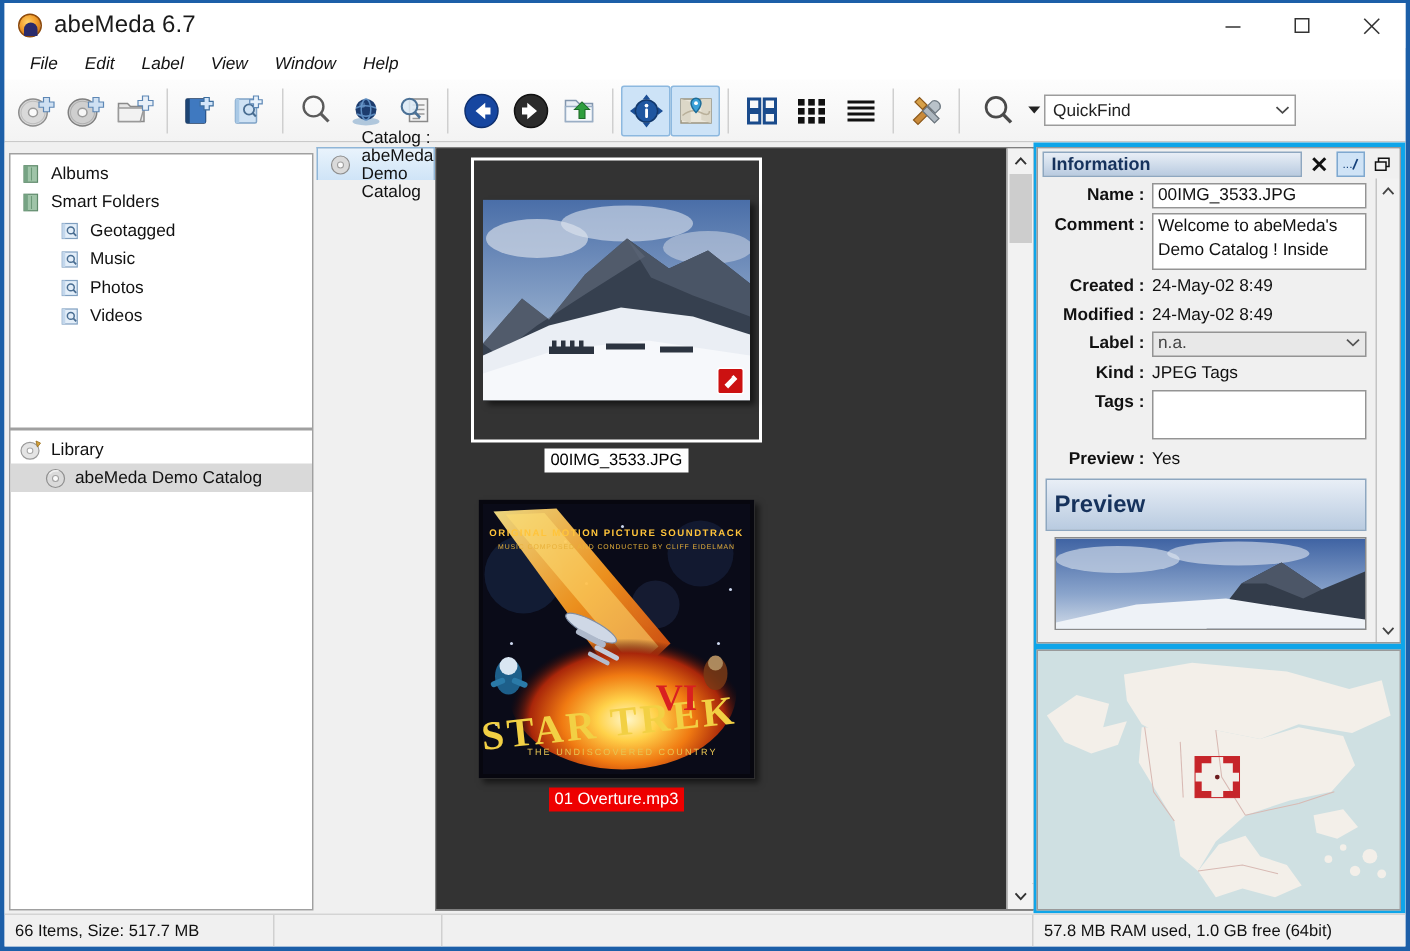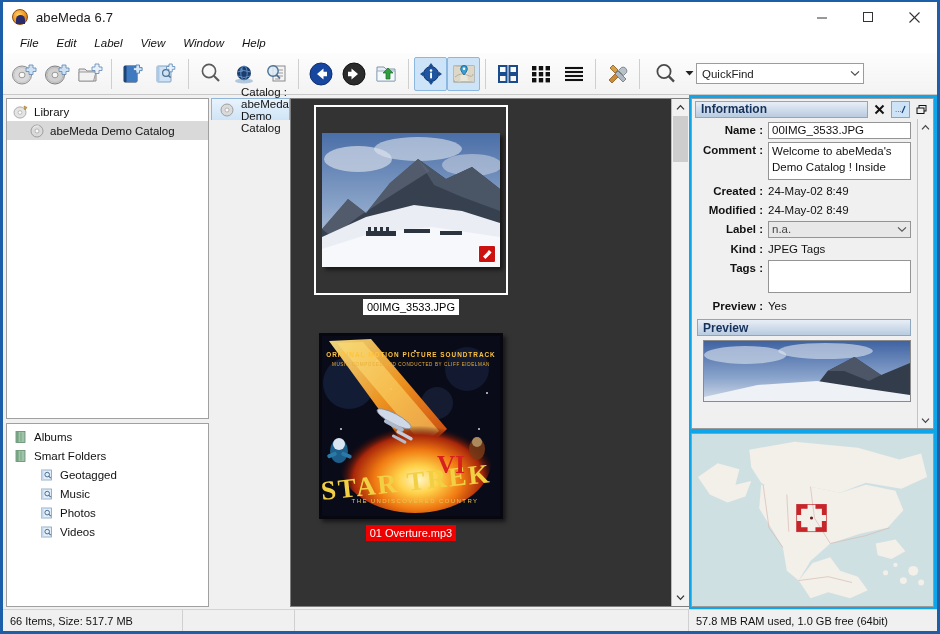--- a/index.html
+++ b/index.html
@@ -34,21 +34,21 @@
     background: radial-gradient(circle at 40% 35%, #ffd36a 0%, #f29d2b 45%, #b35a10 100%);
     border: 1px solid #8d4a0c;
     position: relative; flex: 0 0 16px;
   }
   .app-icon::after {
     content: ""; position: absolute; left: 3px; top: 5px;
     width: 9px; height: 9px; border-radius: 50% 50% 0 0;
     background: #2b2b6b;
   }
   .title-text {
-    font-size: 13px; color: #1a1a1a; letter-spacing: .1px;
+    font-size: 16px; color: #1a1a1a; letter-spacing: .1px;
   }
   .winbtns { position: absolute; right: 0; top: 0; height: 30px; display: flex; }
   .winbtn {
     width: 46px; height: 30px; display: flex; align-items: center; justify-content: center;
     background: #fff;
   }
   .winbtn svg { display: block; }
 
   
   .menubar {
@@ -253,24 +253,24 @@
     border: 1px solid #949494; background: #e8e8e8;
     height: 17px; line-height: 15px; padding: 0 3px; margin-right: 6px;
     display: flex; align-items: center; color: #444;
   }
   .fld-select .sel-txt { flex: 1; }
   .fld-tags {
     border: 1px solid #949494; background: #fff;
     height: 33px; margin-right: 6px;
   }
   .prev-bar {
-    margin: 5px 6px 0 5px; height: 17px;
+    margin: 5px 6px 0 5px; height: 35px;
     background: linear-gradient(180deg,#e8eef6 0%,#b9cbe0 100%);
     border: 1px solid #8ea7c0;
-    font-size: 12px; font-weight: bold; color: #16325c;
+    font-size: 16px; font-weight: bold; color: #16325c;
     display: flex; align-items: center; padding-left: 5px;
   }
   .prev-img {
     margin: 4px 6px 0 11px; height: 62px; overflow: hidden;
     border: 1px solid #8a8a8a; position: relative;
   }
   .info-scroll {
     width: 16px; flex: 0 0 16px; background: #f2f2f2;
     border-left: 1px solid #c4c4c4;
     display: flex; flex-direction: column; justify-content: space-between;
@@ -527,107 +527,107 @@
               <path d="M1 1.4 L5 5.2 L9 1.4" fill="none" stroke="#4a4a4a" stroke-width="1.2"></path>
             </svg>
         </span>
       </div>
     </div>
   </div>
 
   <div class="body">
 
     <div class="sidebar">
+      <div class="tree-panel lower">
+        <div class="tree-row">
+          <span class="tree-ico">
+            <svg width="16" height="16" viewBox="0 0 16 16">
+              <rect x="3" y="2.5" width="9" height="11" fill="#9fc4a8" stroke="#5f8a6b" stroke-width=".8"></rect>
+              <rect x="3" y="2.5" width="2.6" height="11" fill="#76a383"></rect>
+              <line x1="8" y1="3.6" x2="8" y2="12.4" stroke="#6d9a79" stroke-width=".7"></line>
+            </svg>
+          </span>
+          <span>Albums</span>
+        </div>
+        <div class="tree-row">
+          <span class="tree-ico">
+            <svg width="16" height="16" viewBox="0 0 16 16">
+              <rect x="3" y="2.5" width="9" height="11" fill="#9fc4a8" stroke="#5f8a6b" stroke-width=".8"></rect>
+              <rect x="3" y="2.5" width="2.6" height="11" fill="#76a383"></rect>
+              <line x1="8" y1="3.6" x2="8" y2="12.4" stroke="#6d9a79" stroke-width=".7"></line>
+            </svg>
+          </span>
+          <span>Smart Folders</span>
+        </div>
+        <div class="tree-row indent2">
+          <span class="tree-ico">
+            <svg width="16" height="16" viewBox="0 0 16 16">
+              <rect x="2.5" y="3" width="10" height="10" fill="#e3eef9" stroke="#7f9fc0" stroke-width=".8"></rect>
+              <rect x="2.5" y="3" width="2" height="10" fill="#c3d7ec"></rect>
+              <circle cx="8.2" cy="7.6" r="2.3" fill="none" stroke="#4a6e92" stroke-width="1"></circle>
+              <line x1="9.9" y1="9.3" x2="11.8" y2="11.2" stroke="#4a6e92" stroke-width="1.2"></line>
+            </svg>
+          </span>
+          <span>Geotagged</span>
+        </div>
+        <div class="tree-row indent2">
+          <span class="tree-ico">
+            <svg width="16" height="16" viewBox="0 0 16 16">
+              <rect x="2.5" y="3" width="10" height="10" fill="#e3eef9" stroke="#7f9fc0" stroke-width=".8"></rect>
+              <rect x="2.5" y="3" width="2" height="10" fill="#c3d7ec"></rect>
+              <circle cx="8.2" cy="7.6" r="2.3" fill="none" stroke="#4a6e92" stroke-width="1"></circle>
+              <line x1="9.9" y1="9.3" x2="11.8" y2="11.2" stroke="#4a6e92" stroke-width="1.2"></line>
+            </svg>
+          </span>
+          <span>Music</span>
+        </div>
+        <div class="tree-row indent2">
+          <span class="tree-ico">
+            <svg width="16" height="16" viewBox="0 0 16 16">
+              <rect x="2.5" y="3" width="10" height="10" fill="#e3eef9" stroke="#7f9fc0" stroke-width=".8"></rect>
+              <rect x="2.5" y="3" width="2" height="10" fill="#c3d7ec"></rect>
+              <circle cx="8.2" cy="7.6" r="2.3" fill="none" stroke="#4a6e92" stroke-width="1"></circle>
+              <line x1="9.9" y1="9.3" x2="11.8" y2="11.2" stroke="#4a6e92" stroke-width="1.2"></line>
+            </svg>
+          </span>
+          <span>Photos</span>
+        </div>
+        <div class="tree-row indent2">
+          <span class="tree-ico">
+            <svg width="16" height="16" viewBox="0 0 16 16">
+              <rect x="2.5" y="3" width="10" height="10" fill="#e3eef9" stroke="#7f9fc0" stroke-width=".8"></rect>
+              <rect x="2.5" y="3" width="2" height="10" fill="#c3d7ec"></rect>
+              <circle cx="8.2" cy="7.6" r="2.3" fill="none" stroke="#4a6e92" stroke-width="1"></circle>
+              <line x1="9.9" y1="9.3" x2="11.8" y2="11.2" stroke="#4a6e92" stroke-width="1.2"></line>
+            </svg>
+          </span>
+          <span>Videos</span>
+        </div>
+      </div>
+
       <div class="tree-panel">
         <div class="tree-row">
           <span class="tree-ico">
             <svg width="16" height="16" viewBox="0 0 16 16">
               <ellipse cx="7" cy="8.5" rx="6" ry="5.6" fill="#e4e4e4" stroke="#9a9a9a" stroke-width=".8"></ellipse>
               <ellipse cx="7" cy="8.5" rx="1.9" ry="1.8" fill="#fff" stroke="#a8a8a8" stroke-width=".7"></ellipse>
               <path d="M11 2 l3 1.4 -2 2.6 z" fill="#d8a43c" stroke="#9c7322" stroke-width=".6"></path>
             </svg>
           </span>
           <span>Library</span>
         </div>
         <div class="tree-row indent1 selected">
           <span class="tree-ico">
             <svg width="16" height="16" viewBox="0 0 16 16">
               <circle cx="8" cy="8" r="6" fill="#dadada" stroke="#8e8e8e" stroke-width=".8"></circle>
               <circle cx="8" cy="8" r="2" fill="#fbfbfb" stroke="#a0a0a0" stroke-width=".7"></circle>
               <path d="M4 5 a6 6 0 0 1 6 -2" stroke="#f0f0f0" fill="none" stroke-width="1"></path>
             </svg>
           </span>
           <span>abeMeda Demo Catalog</span>
-        </div>
-      </div>
-
-      <div class="tree-panel lower">
-        <div class="tree-row">
-          <span class="tree-ico">
-            <svg width="16" height="16" viewBox="0 0 16 16">
-              <rect x="3" y="2.5" width="9" height="11" fill="#9fc4a8" stroke="#5f8a6b" stroke-width=".8"></rect>
-              <rect x="3" y="2.5" width="2.6" height="11" fill="#76a383"></rect>
-              <line x1="8" y1="3.6" x2="8" y2="12.4" stroke="#6d9a79" stroke-width=".7"></line>
-            </svg>
-          </span>
-          <span>Albums</span>
-        </div>
-        <div class="tree-row">
-          <span class="tree-ico">
-            <svg width="16" height="16" viewBox="0 0 16 16">
-              <rect x="3" y="2.5" width="9" height="11" fill="#9fc4a8" stroke="#5f8a6b" stroke-width=".8"></rect>
-              <rect x="3" y="2.5" width="2.6" height="11" fill="#76a383"></rect>
-              <line x1="8" y1="3.6" x2="8" y2="12.4" stroke="#6d9a79" stroke-width=".7"></line>
-            </svg>
-          </span>
-          <span>Smart Folders</span>
-        </div>
-        <div class="tree-row indent2">
-          <span class="tree-ico">
-            <svg width="16" height="16" viewBox="0 0 16 16">
-              <rect x="2.5" y="3" width="10" height="10" fill="#e3eef9" stroke="#7f9fc0" stroke-width=".8"></rect>
-              <rect x="2.5" y="3" width="2" height="10" fill="#c3d7ec"></rect>
-              <circle cx="8.2" cy="7.6" r="2.3" fill="none" stroke="#4a6e92" stroke-width="1"></circle>
-              <line x1="9.9" y1="9.3" x2="11.8" y2="11.2" stroke="#4a6e92" stroke-width="1.2"></line>
-            </svg>
-          </span>
-          <span>Geotagged</span>
-        </div>
-        <div class="tree-row indent2">
-          <span class="tree-ico">
-            <svg width="16" height="16" viewBox="0 0 16 16">
-              <rect x="2.5" y="3" width="10" height="10" fill="#e3eef9" stroke="#7f9fc0" stroke-width=".8"></rect>
-              <rect x="2.5" y="3" width="2" height="10" fill="#c3d7ec"></rect>
-              <circle cx="8.2" cy="7.6" r="2.3" fill="none" stroke="#4a6e92" stroke-width="1"></circle>
-              <line x1="9.9" y1="9.3" x2="11.8" y2="11.2" stroke="#4a6e92" stroke-width="1.2"></line>
-            </svg>
-          </span>
-          <span>Music</span>
-        </div>
-        <div class="tree-row indent2">
-          <span class="tree-ico">
-            <svg width="16" height="16" viewBox="0 0 16 16">
-              <rect x="2.5" y="3" width="10" height="10" fill="#e3eef9" stroke="#7f9fc0" stroke-width=".8"></rect>
-              <rect x="2.5" y="3" width="2" height="10" fill="#c3d7ec"></rect>
-              <circle cx="8.2" cy="7.6" r="2.3" fill="none" stroke="#4a6e92" stroke-width="1"></circle>
-              <line x1="9.9" y1="9.3" x2="11.8" y2="11.2" stroke="#4a6e92" stroke-width="1.2"></line>
-            </svg>
-          </span>
-          <span>Photos</span>
-        </div>
-        <div class="tree-row indent2">
-          <span class="tree-ico">
-            <svg width="16" height="16" viewBox="0 0 16 16">
-              <rect x="2.5" y="3" width="10" height="10" fill="#e3eef9" stroke="#7f9fc0" stroke-width=".8"></rect>
-              <rect x="2.5" y="3" width="2" height="10" fill="#c3d7ec"></rect>
-              <circle cx="8.2" cy="7.6" r="2.3" fill="none" stroke="#4a6e92" stroke-width="1"></circle>
-              <line x1="9.9" y1="9.3" x2="11.8" y2="11.2" stroke="#4a6e92" stroke-width="1.2"></line>
-            </svg>
-          </span>
-          <span>Videos</span>
         </div>
       </div>
     </div>
 
     <div class="center">
       <div class="cat-tab">
         <span class="tree-ico">
           <svg width="16" height="16" viewBox="0 0 16 16">
             <circle cx="8" cy="8" r="6" fill="#dadada" stroke="#8e8e8e" stroke-width=".8"></circle>
             <circle cx="8" cy="8" r="2" fill="#fbfbfb" stroke="#a0a0a0" stroke-width=".7"></circle>

